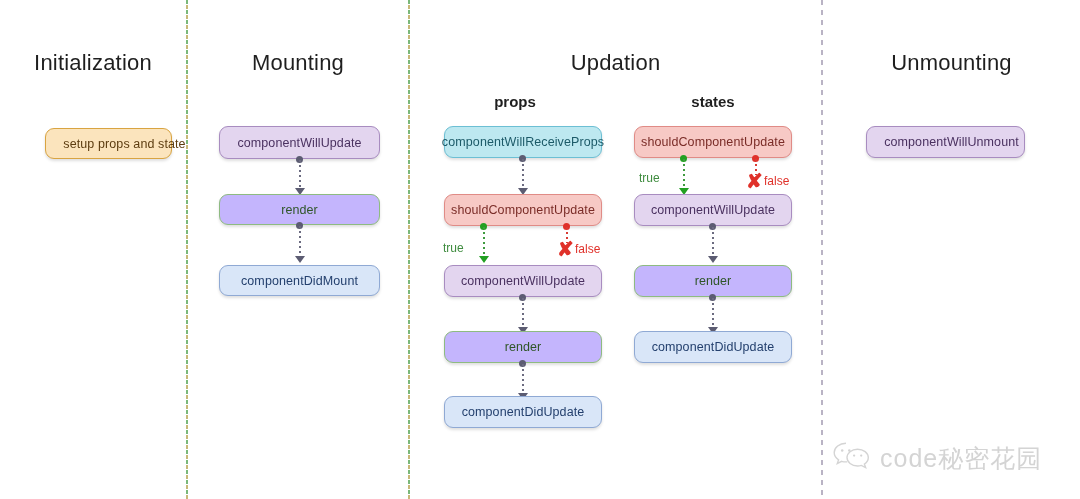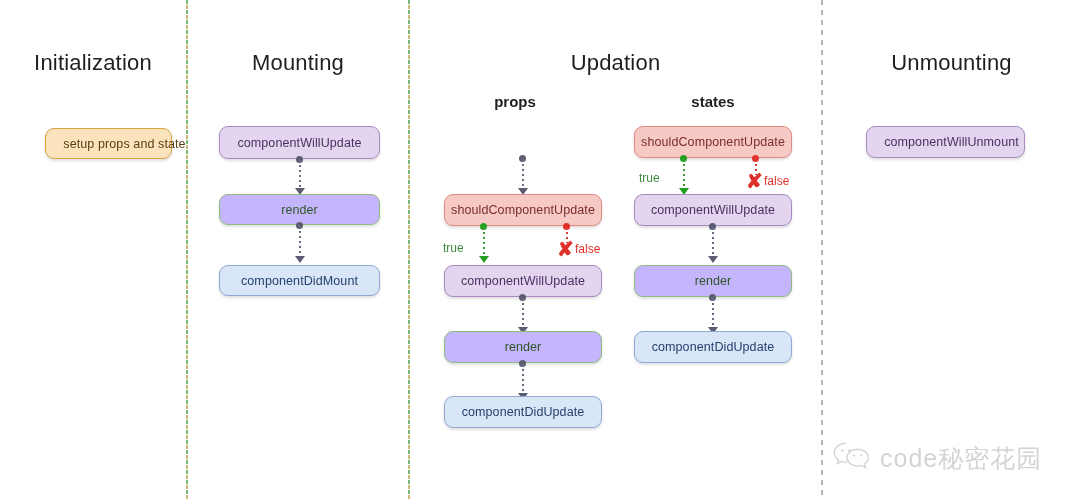--- a/index.html
+++ b/index.html
@@ -171,20 +171,21 @@
   <div class="conn conn-grey" style="left:299px; top:160px; height:31px;"></div>
   <div class="arrowhead ah-grey" style="left:295px; top:188px;"></div>
 
   <div class="node n-green" style="left:219px; top:194px; width:161px; height:31px;">render</div>
   <div class="dot dot-grey" style="left:296px; top:222px;"></div>
   <div class="conn conn-grey" style="left:299px; top:226px; height:33px;"></div>
   <div class="arrowhead ah-grey" style="left:295px; top:256px;"></div>
 
   <div class="node n-blue" style="left:219px; top:265px; width:161px; height:31px;">componentDidMount</div>
 
+  <div class="node n-cyan" style="left:444px; top:126px; width:158px; height:32px;">componentWillReceiveProps</div>
   <div class="dot dot-grey" style="left:519px; top:155px;"></div>
   <div class="conn conn-grey" style="left:522px; top:159px; height:32px;"></div>
   <div class="arrowhead ah-grey" style="left:518px; top:188px;"></div>
 
   <div class="node n-red" style="left:444px; top:194px; width:158px; height:32px;">shouldComponentUpdate</div>
 
   <div class="dot dot-green" style="left:480px; top:223px;"></div>
   <div class="conn conn-green" style="left:483px; top:227px; height:32px;"></div>
   <div class="arrowhead ah-green" style="left:479px; top:256px;"></div>
   <div class="branch-label lbl-true" style="left:443px; top:241px;">true</div>

